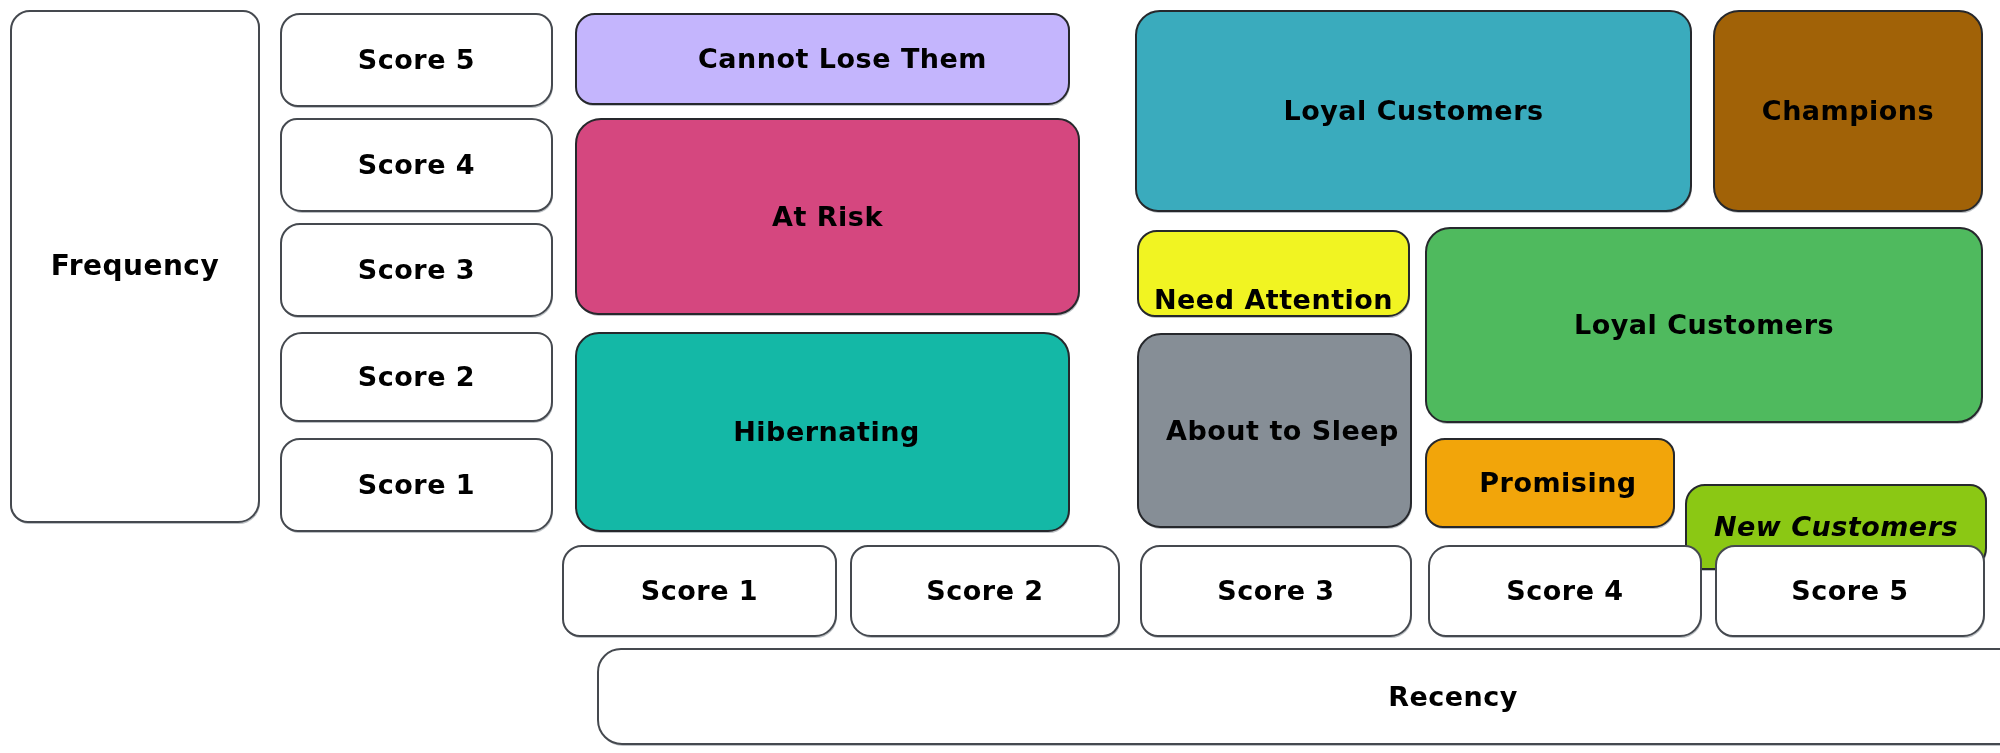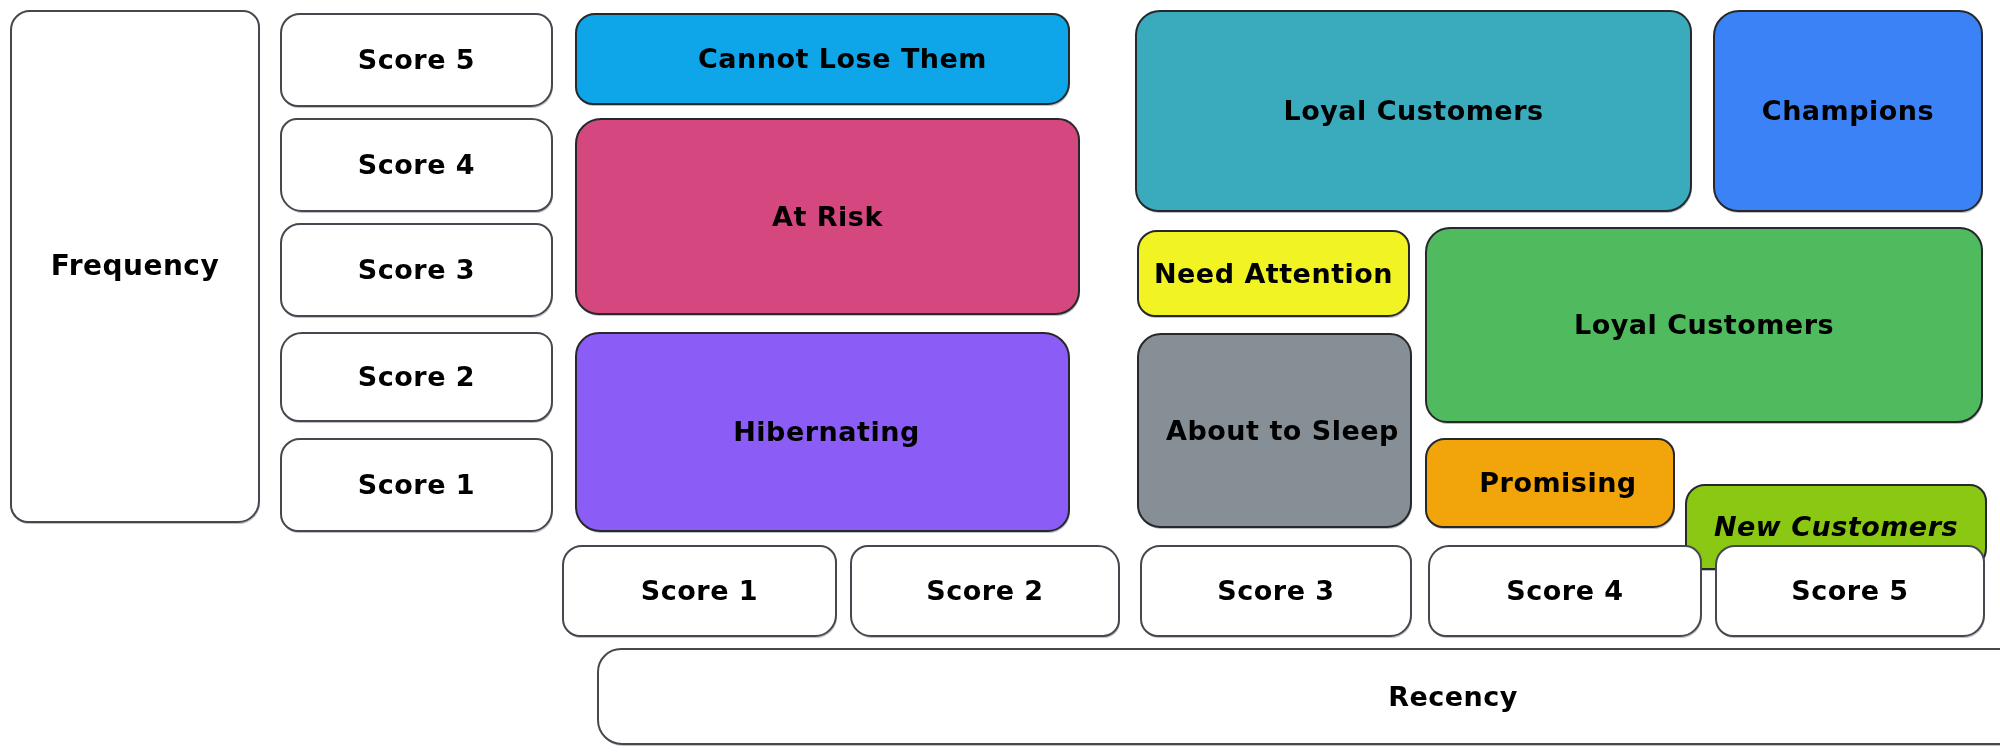--- a/index.html
+++ b/index.html
@@ -81,36 +81,36 @@
   <div class="box plain fs3">
     <span>Score 3</span>
   </div>
   <div class="box plain fs2">
     <span>Score 2</span>
   </div>
   <div class="box plain fs1">
     <span>Score 1</span>
   </div>
 
-  <div class="box seg seg-cannot" style="background-color: #0ea5e9; padding-left: 40px;">
+  <div class="box seg seg-cannot" style="background-color: #c4b5fd; padding-left: 40px;">
     <span>Cannot Lose Them</span>
   </div>
   <div class="box seg seg-atrisk" style="background-color: rgb(213, 71, 127);">
     <span>At Risk</span>
   </div>
-  <div class="box seg seg-hibernating" style="background-color: #8b5cf6; padding-left: 8px;">
+  <div class="box seg seg-hibernating" style="background-color: #14b8a6; padding-left: 8px;">
     <span>Hibernating</span>
   </div>
   <div class="box seg seg-loyal-teal" style="background-color: rgb(58, 171, 189);">
     <span>Loyal Customers</span>
   </div>
-  <div class="box seg seg-champions" style="background-color: #3b82f6; text-align: center;">
+  <div class="box seg seg-champions" style="background-color: #a16207; text-align: center;">
     <span>Champions</span>
   </div>
-  <div class="box seg seg-needattn" style="background-color: rgb(241, 244, 34);">
+  <div class="box seg seg-needattn" style="background-color: rgb(241, 244, 34); align-items: flex-end;">
     <span>Need Attention</span>
   </div>
   <div class="box seg seg-aboutsleep" style="background-color: rgb(134, 142, 150);">
     <span>About to Sleep</span>
   </div>
   <div class="box seg seg-loyal-green" style="background-color: rgb(79, 186, 94);">
     <span>Loyal Customers</span>
   </div>
   <div class="box seg seg-promising" style="background-color: rgb(242, 165, 10);">
     <span>Promising</span>

